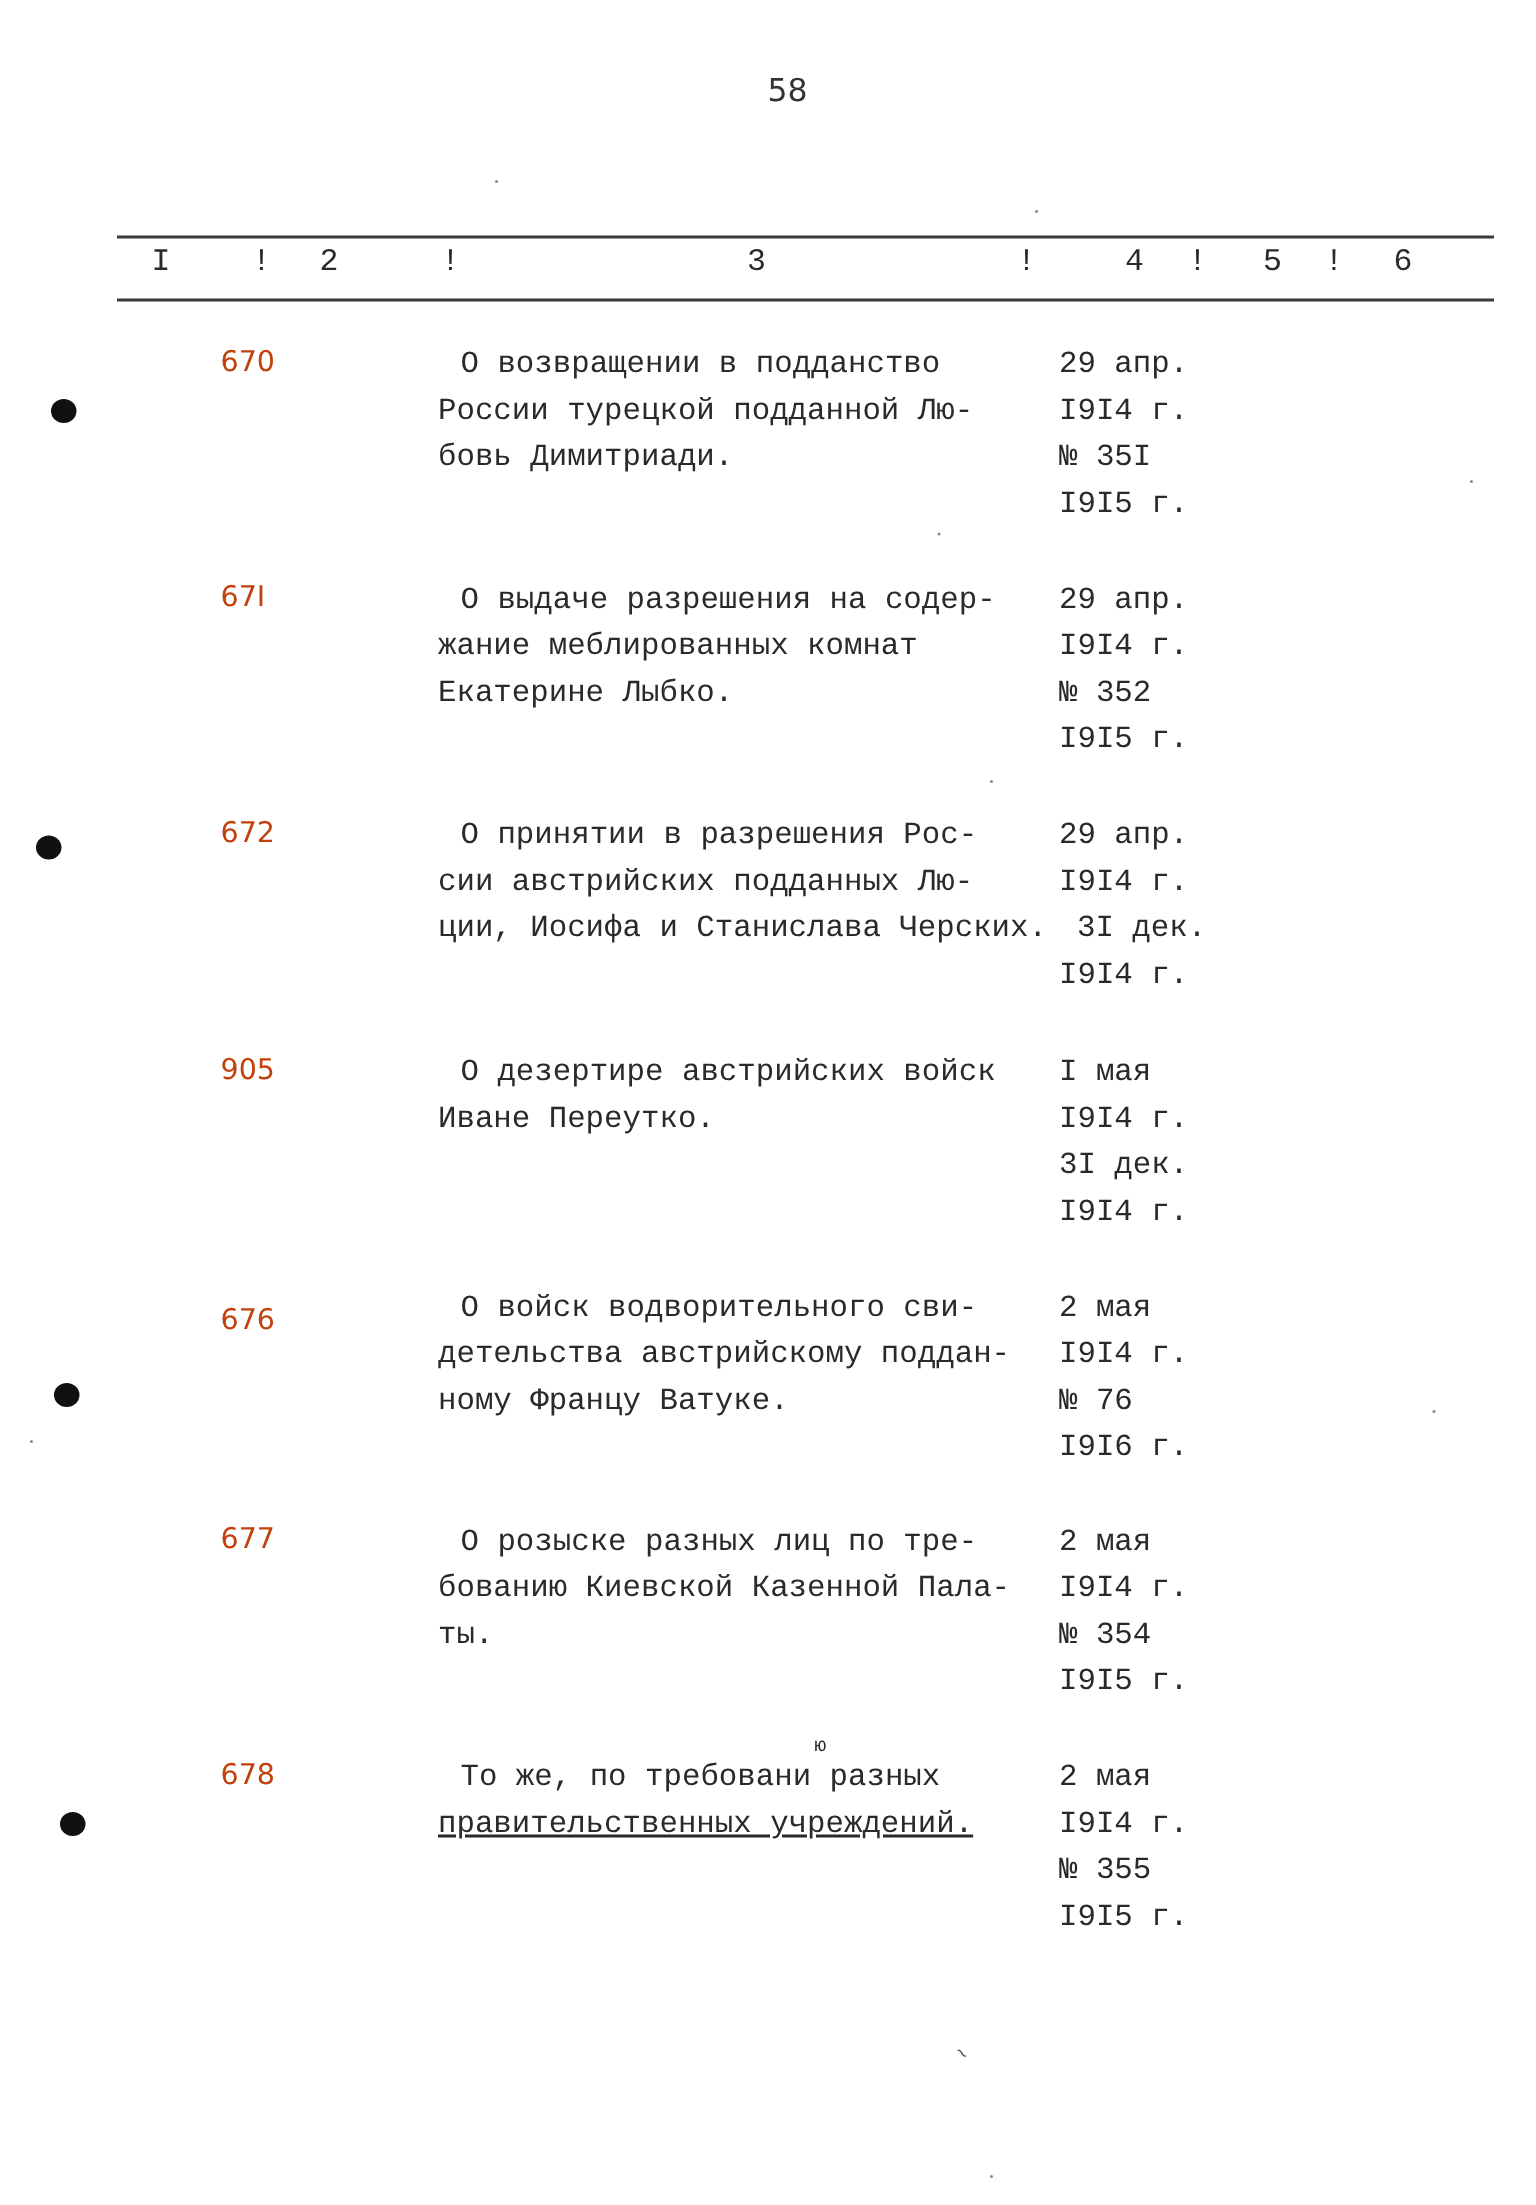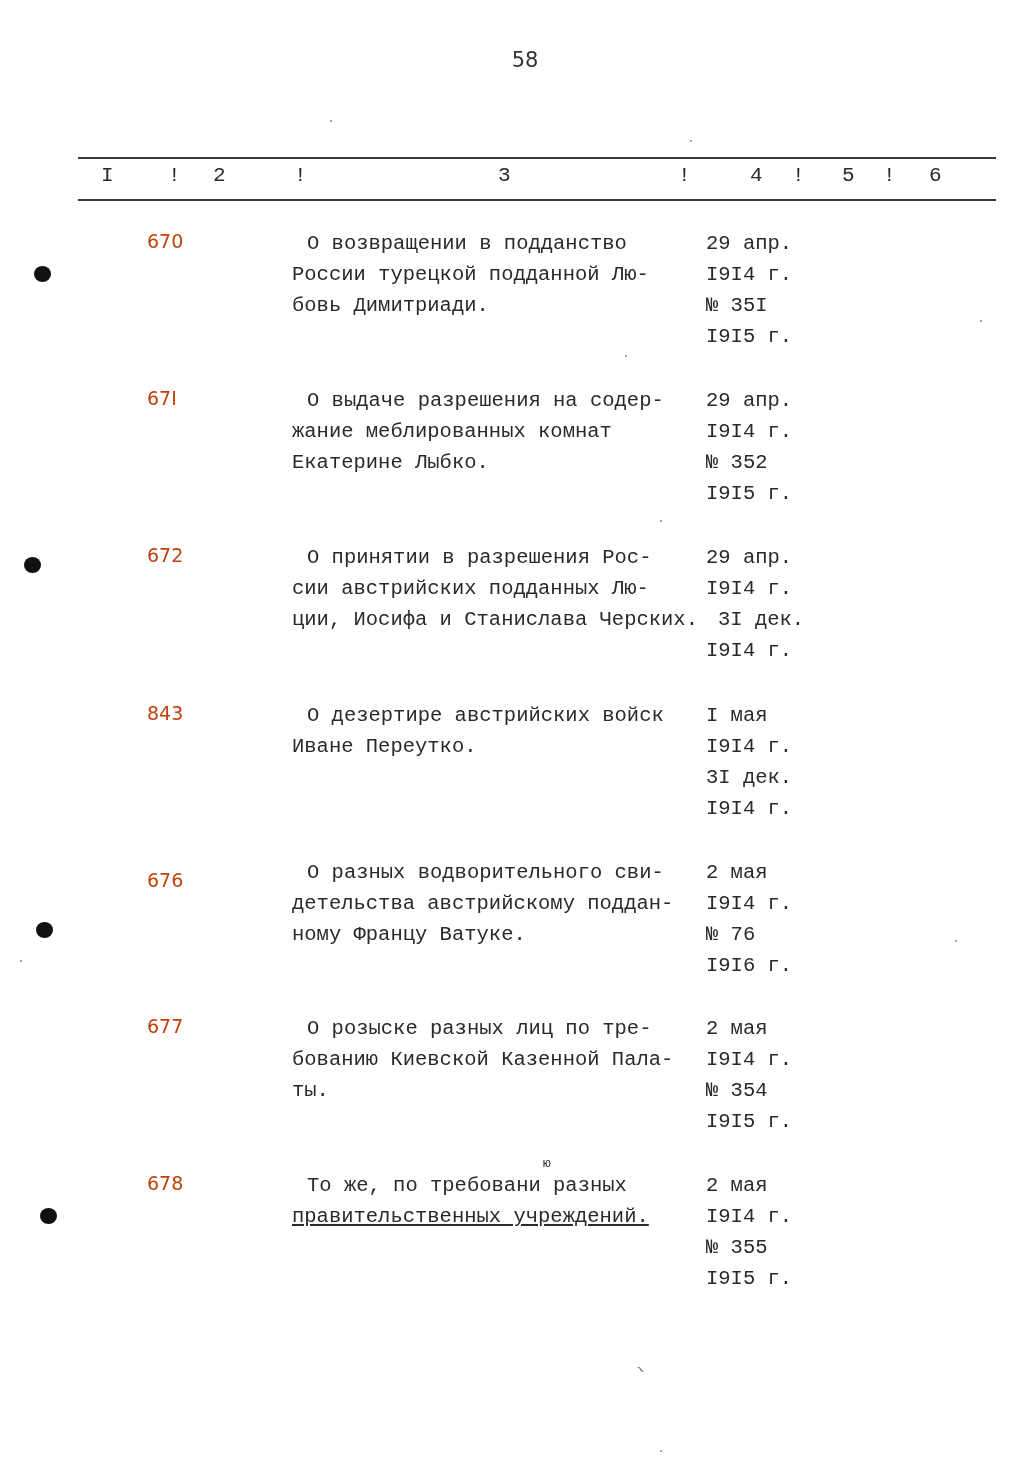--- a/index.html
+++ b/index.html
@@ -104,37 +104,37 @@
   </div>
   <div class="dates">
     <span class="line" style="top:0;">29 апр.</span>
     <span class="line" style="top:31px;">I9I4 г.</span>
     <span class="line" style="top:62px; left:702px;">3I дек.</span>
     <span class="line" style="top:93px;">I9I4 г.</span>
   </div>
 </div>
 
 <div class="entry" style="top:700px;">
-  <span class="entry-num" style="top:2px;">843</span>
+  <span class="entry-num" style="top:2px;">905</span>
   <div class="desc">
     <span class="line first" style="top:0;">О дезертире австрийских войск</span>
     <span class="line" style="top:31px;">Иване Переутко.</span>
   </div>
   <div class="dates">
     <span class="line" style="top:0;">I мая</span>
     <span class="line" style="top:31px;">I9I4 г.</span>
     <span class="line" style="top:62px;">3I дек.</span>
     <span class="line" style="top:93px;">I9I4 г.</span>
   </div>
 </div>
 
 <div class="entry" style="top:857px;">
   <span class="entry-num" style="top:12px;">676</span>
   <div class="desc">
-    <span class="line first" style="top:0;">О разных водворительного сви-</span>
+    <span class="line first" style="top:0;">О войск водворительного сви-</span>
     <span class="line" style="top:31px;">детельства австрийскому поддан-</span>
     <span class="line" style="top:62px;">ному Францу Ватуке.</span>
   </div>
   <div class="dates">
     <span class="line" style="top:0;">2 мая</span>
     <span class="line" style="top:31px;">I9I4 г.</span>
     <span class="line" style="top:62px;">№ 76</span>
     <span class="line" style="top:93px;">I9I6 г.</span>
   </div>
 </div>

